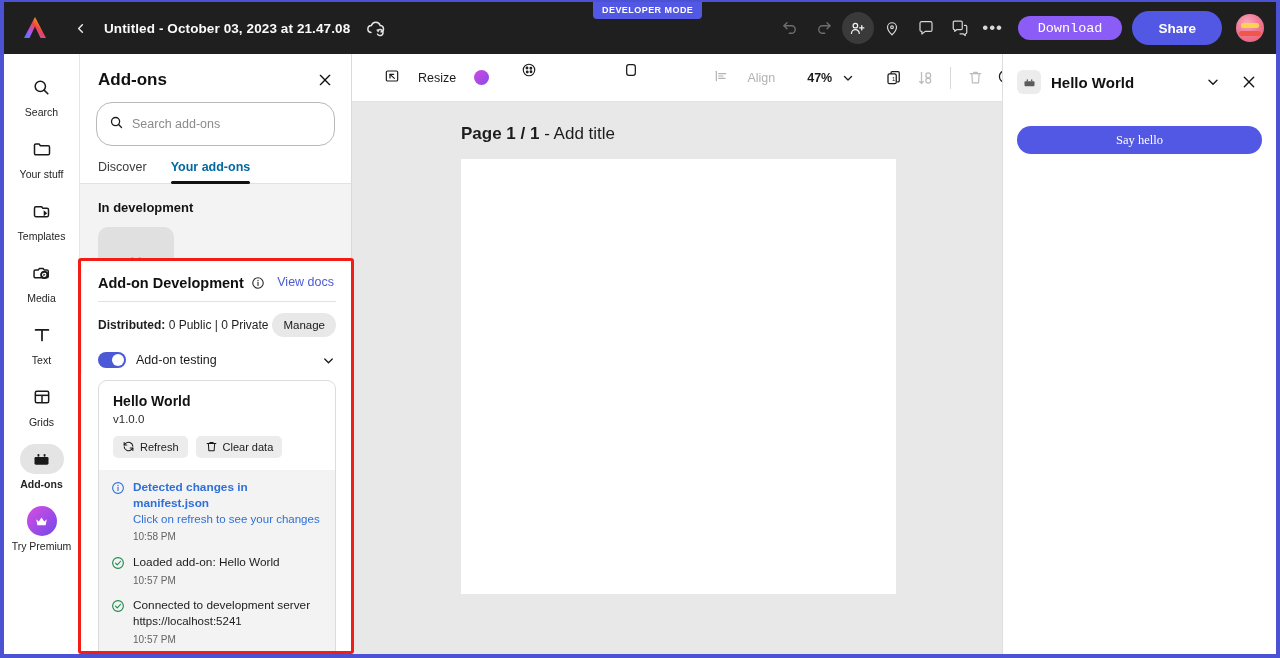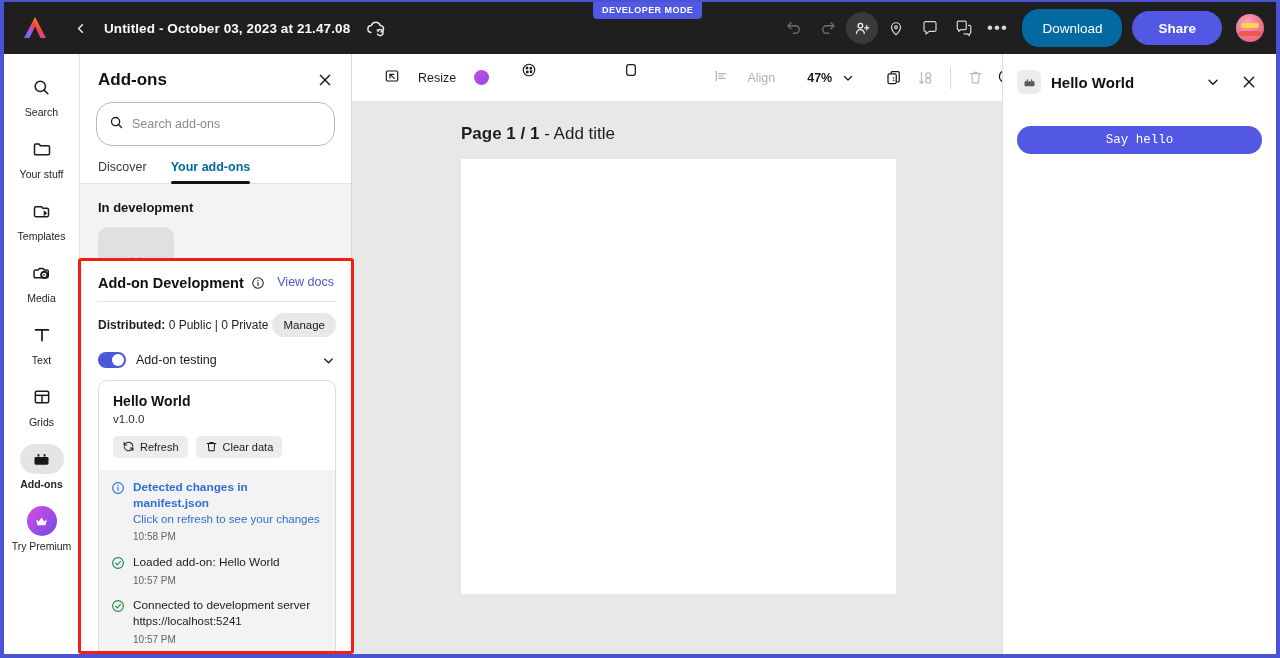--- a/index.html
+++ b/index.html
@@ -52,24 +52,24 @@
     width: 32px; height: 32px; border-radius: 50%;
     display: flex; align-items: center; justify-content: center;
     color: #d6d6d6; cursor: pointer; flex: none;
   }
   .tb-icon.dim { color: #6e6e6e; }
   .tb-icon.circled { background: #3a3a3a; color: #f0f0f0; }
   .tb-dots { letter-spacing: 1px; font-size: 17px; color:#d8d8d8;
              display:flex;align-items:center;justify-content:center;
              width:30px;height:30px;cursor:pointer; }
   .btn-download {
-    height: 38px; padding: 0 20px; margin-left: 8px;
-    background: #0369a1; color: #fff;
+    height: 24px; padding: 0 20px; margin-left: 8px;
+    background: #8b5cf6; color: #fff;
     border: none; border-radius: 17px;
-    font-size: 13.5px; font-family: Liberation Sans, sans-serif; font-weight: 400;
+    font-size: 13.5px; font-family: Liberation Mono, monospace; font-weight: 400;
     cursor: pointer;
   }
   .btn-share {
     height: 34px; padding: 0 26px; margin-left: 8px;
     background: #5258e4; color: #fff;
     border: none; border-radius: 17px;
     font-size: 13.5px; font-family: inherit; font-weight: 700;
     cursor: pointer;
   }
   .avatar {
@@ -281,21 +281,21 @@
   }
   .rp-badge {
     width: 24px; height: 24px; border-radius:6px; background:#ececec;
     display:flex; align-items:center; justify-content:center; color:#5c5c5c; flex:none;
   }
   .rp-title { font-size:15px; font-weight:700; color:#111; flex:1; }
   .rp-ico { color:#161616; cursor:pointer; display:flex; padding: 0 5px; }
   .say-hello {
     display:block; margin: 32px 14px 0 14px; width: calc(100% - 28px);
     height: 28px; background:#5258e4; color:#fff; border:none;
-    border-radius: 14px; font-family:Liberation Mono, monospace; font-size:12.5px;
+    border-radius: 14px; font-family:Liberation Serif, serif; font-size:12.5px;
     font-weight:400; cursor:pointer;
   }
 </style>
 </head>
 <body>
 
 <div id="app">
 
   <div class="topbar">
     <span class="app-logo">

